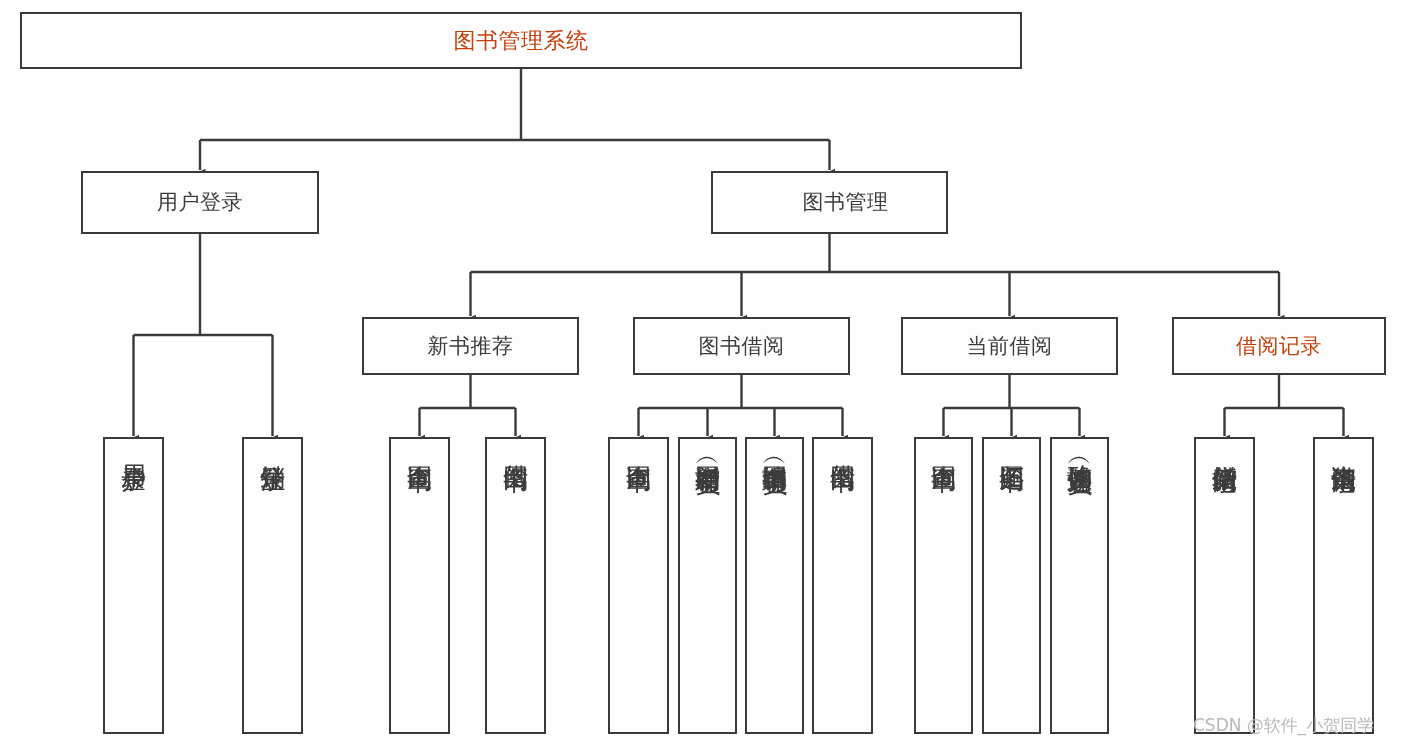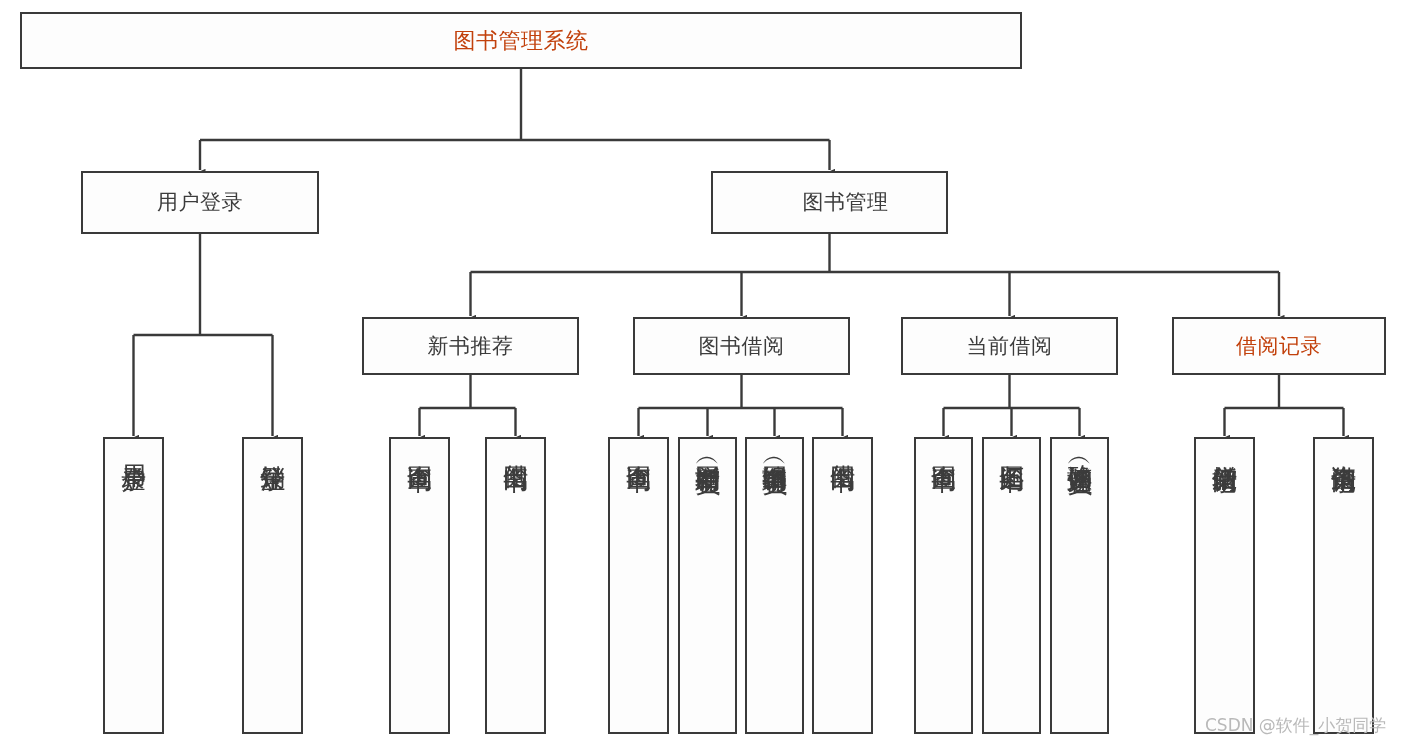--- a/index.html
+++ b/index.html
@@ -174,15 +174,15 @@
         <span class="node-label" style="color: rgb(60, 60, 60);">确认归还（管理员）</span>
       </div>
       <div class="node-box vertical" style="left: 1194px; top: 437px; width: 61px; height: 297px; border-color: rgb(58, 58, 58); background: rgb(253, 253, 253);">
         <span class="node-label" style="color: rgb(60, 60, 60);">新增借阅记录</span>
       </div>
       <div class="node-box vertical" style="left: 1313px; top: 437px; width: 61px; height: 297px; border-color: rgb(58, 58, 58); background: rgb(253, 253, 253);">
         <span class="node-label" style="color: rgb(60, 60, 60);">查询借阅记录</span>
       </div>
     </div>
 
-  <div class="watermark" style="left: 1193px; top: 714px; color: rgb(185, 185, 185); margin-left: 12px;">CSDN @软件_小贺同学</div>
+  <div class="watermark" style="left: 1193px; top: 714px; color: rgb(185, 185, 185);">CSDN @软件_小贺同学</div>
 
 </div>
 
 </body></html>

